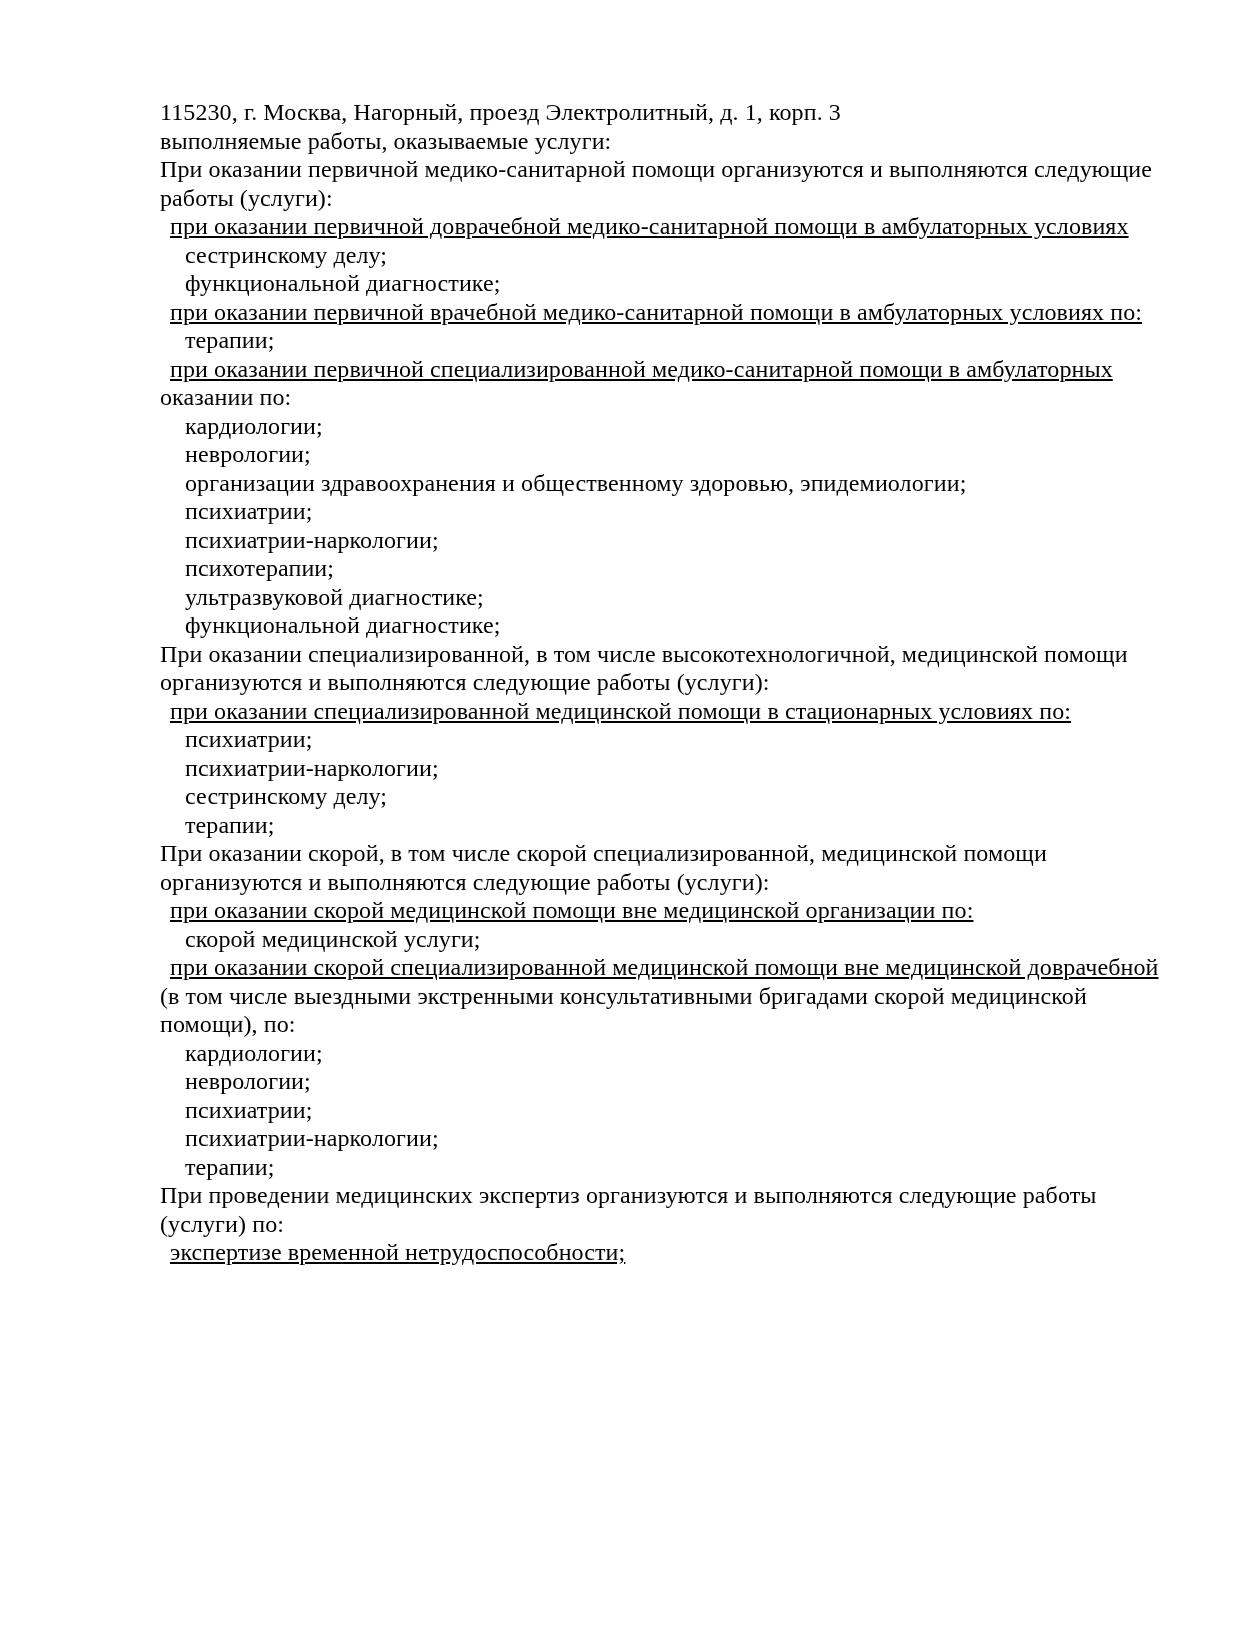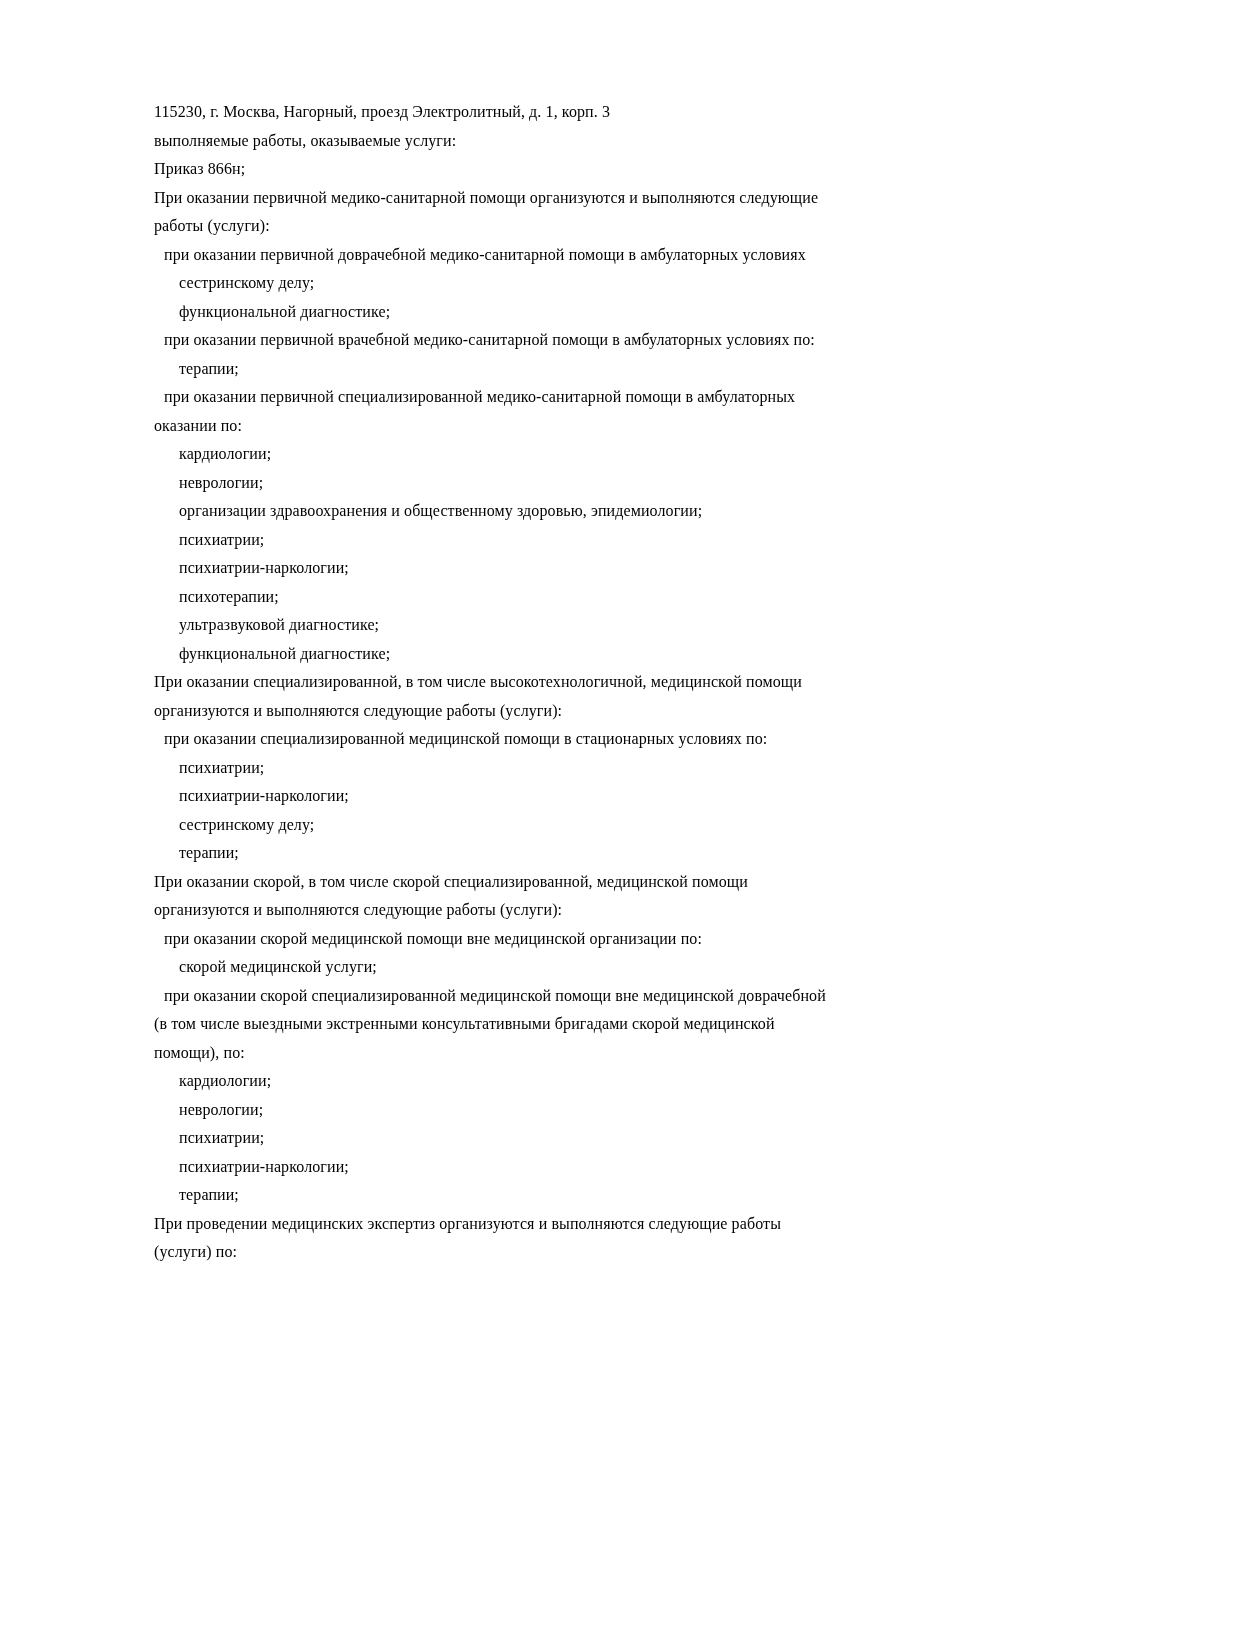--- a/index.html
+++ b/index.html
@@ -11,40 +11,39 @@
     position: relative;
     width: 1240px;
     height: 1650px;
     background: #ffffff;
     overflow: hidden;
     font-family: "Liberation Serif", "DejaVu Serif", serif;
     color: #000000;
   }
   .doc-text {
     position: absolute;
-    left: 154px;
+    left: 160px;
     top: 98px;
     width: 1060px;
-    font-size: 16px;
+    font-size: 24px;
     line-height: 28.5px;
     letter-spacing: 0.1px;
     white-space: nowrap;
   }
   .line { padding-left: 0; }
-  .line.indent-1 { padding-left: 10px; }
+  .line.indent-1 { padding-left: 10px; text-decoration: underline; }
   .line.indent-2 { padding-left: 25px; }
 </style>
 </head>
 <body>
 
 <div class="page" style="background: rgb(255, 255, 255); color: rgb(0, 0, 0);">
   <div class="doc-text" id="doc-text">
       <div class="line indent-0">115230, г. Москва, Нагорный, проезд Электролитный, д. 1, корп. 3</div>
       <div class="line indent-0">выполняемые работы, оказываемые услуги:</div>
-      <div class="line indent-0">Приказ 866н;</div>
       <div class="line indent-0">При оказании первичной медико-санитарной помощи организуются и выполняются следующие</div>
       <div class="line indent-0">работы (услуги):</div>
       <div class="line indent-1">при оказании первичной доврачебной медико-санитарной помощи в амбулаторных условиях</div>
       <div class="line indent-2">сестринскому делу;</div>
       <div class="line indent-2">функциональной диагностике;</div>
       <div class="line indent-1">при оказании первичной врачебной медико-санитарной помощи в амбулаторных условиях по:</div>
       <div class="line indent-2">терапии;</div>
       <div class="line indent-1">при оказании первичной специализированной медико-санитарной помощи в амбулаторных</div>
       <div class="line indent-0">оказании по:</div>
       <div class="line indent-2">кардиологии;</div>
@@ -69,14 +68,15 @@
       <div class="line indent-1">при оказании скорой специализированной медицинской помощи вне медицинской доврачебной</div>
       <div class="line indent-0">(в том числе выездными экстренными консультативными бригадами скорой медицинской</div>
       <div class="line indent-0">помощи), по:</div>
       <div class="line indent-2">кардиологии;</div>
       <div class="line indent-2">неврологии;</div>
       <div class="line indent-2">психиатрии;</div>
       <div class="line indent-2">психиатрии-наркологии;</div>
       <div class="line indent-2">терапии;</div>
       <div class="line indent-0">При проведении медицинских экспертиз организуются и выполняются следующие работы</div>
       <div class="line indent-0">(услуги) по:</div>
+      <div class="line indent-1">экспертизе временной нетрудоспособности;</div>
     </div>
 </div>
 
 </body></html>

